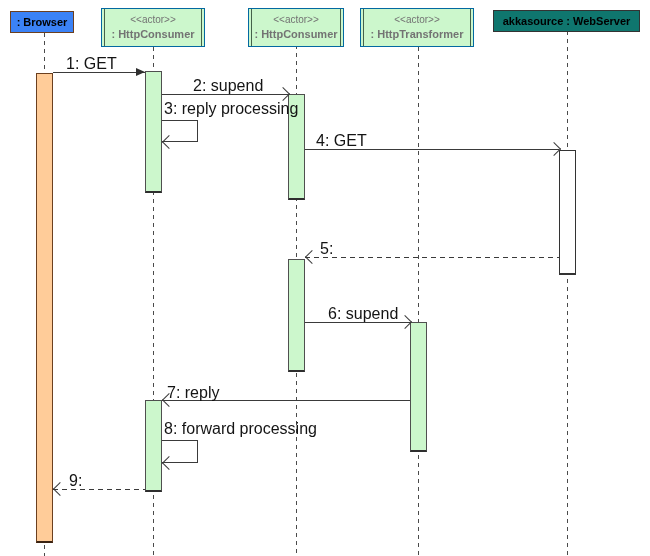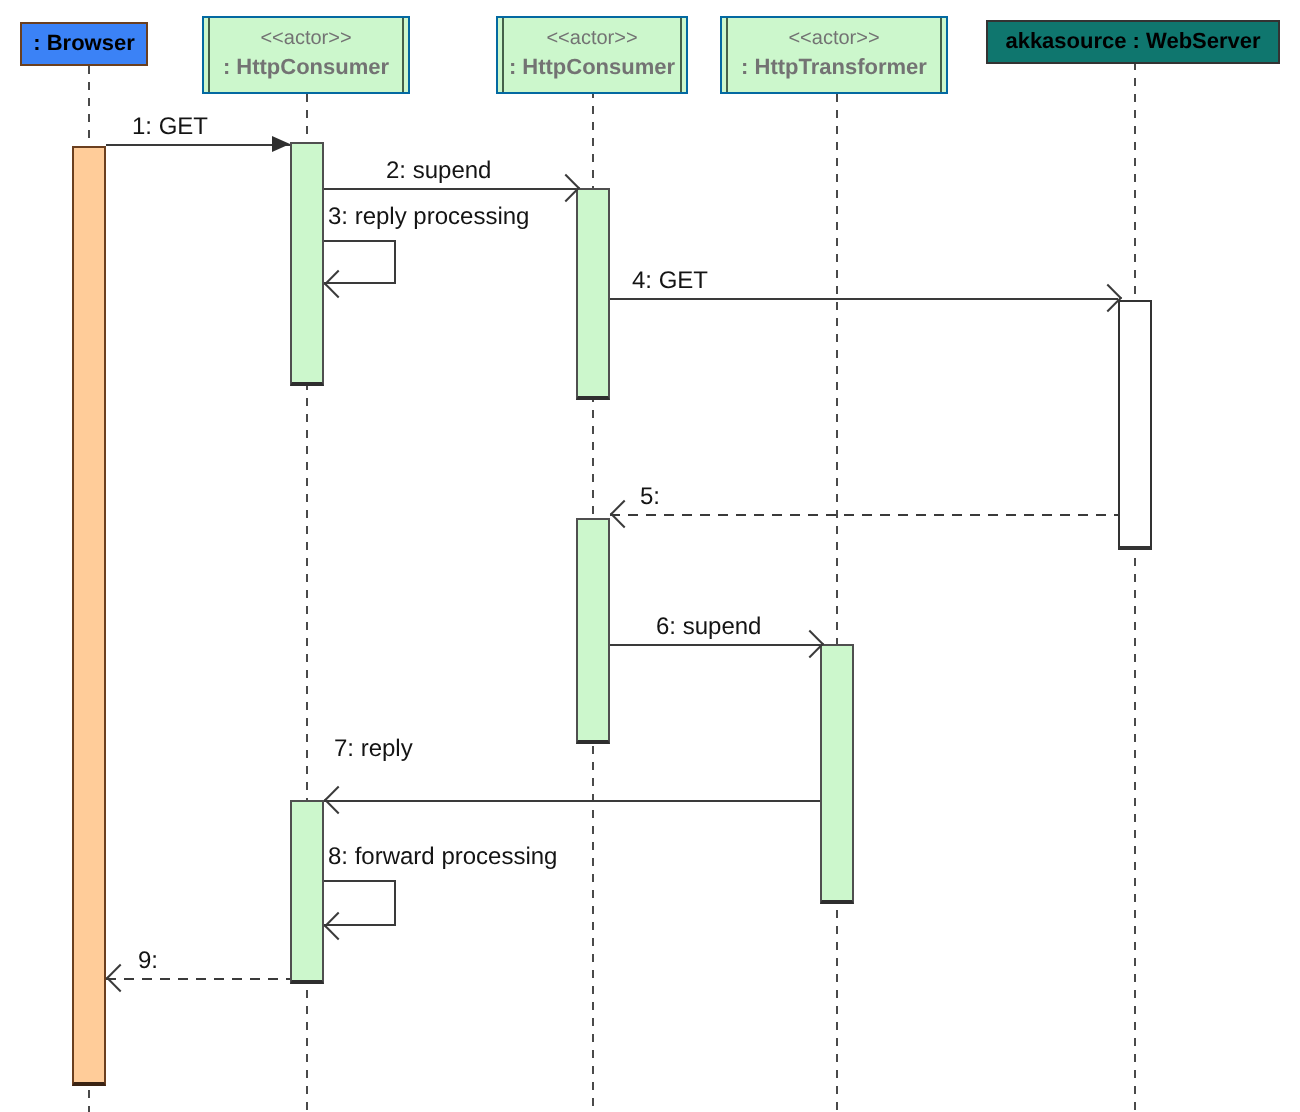--- a/index.html
+++ b/index.html
@@ -25,21 +25,21 @@
   .abox { position:absolute; box-sizing:border-box; background:#ccf7cc;
           border:1px solid #0369a1; display:flex; flex-direction:column;
           align-items:center; justify-content:center; color:#737373; }
   .abox .edge { position:absolute; top:0; bottom:0; width:1px; background:#44614a; }
   .edge.l { left:2px; } .edge.r { right:2px; }
   .stereo { font-size:10px; line-height:12px; }
   .aname  { font-size:11px; font-weight:bold; line-height:13px; margin-top:2px; white-space:nowrap; }
   
   .mline { position:absolute; height:1px; background:#3a3a3a; }
   .mline.dash { background:repeating-linear-gradient(to right,#3a3a3a 0 5px,transparent 5px 9px); }
-  .mlabel { position:absolute; font-size:12px; line-height:13px; color:#141414; white-space:nowrap;text-align:right; }
+  .mlabel { position:absolute; font-size:16px; line-height:13px; color:#141414; white-space:nowrap;text-align:right; }
   .tri-r { position:absolute; width:0; height:0; border-left:9px solid #2f2f2f;
            border-top:4px solid transparent; border-bottom:4px solid transparent; }
   .chv { position:absolute; width:9px; height:9px; }
   .chv.r { border-top:1px solid #3a3a3a; border-right:1px solid #3a3a3a; transform:rotate(45deg); }
   .chv.l { border-top:1px solid #3a3a3a; border-left:1px solid #3a3a3a; transform:rotate(-45deg); }
   .loop { position:absolute; box-sizing:border-box; border:1px solid #3a3a3a; border-left:none; }
 </style>
 </head>
 <body>
 
@@ -107,21 +107,21 @@
   <div class="mline dash" style="left:305px;top:257px;width:254px"></div>
   <span class="chv l" style="left:307px;top:252px"></span>
   <span class="mlabel" style="left:320px;top:242px">5:</span>
 
   <div class="mline" style="left:305px;top:322px;width:105px"></div>
   <span class="chv r" style="left:400px;top:317px"></span>
   <span class="mlabel" style="left:328px;top:307px">6: supend</span>
 
   <div class="mline" style="left:162px;top:400px;width:248px"></div>
   <span class="chv l" style="left:164px;top:395px"></span>
-  <span class="mlabel" style="left:167px;top:368px">7: reply</span>
+  <span class="mlabel" style="left:167px;top:386px">7: reply</span>
 
   <span class="mlabel" style="left:164px;top:422px">8: forward processing</span>
   <div class="loop" style="left:162px;top:440px;width:36px;height:23px"></div>
   <span class="chv l" style="left:164px;top:458px"></span>
 
   <div class="mline dash" style="left:53px;top:489px;width:92px"></div>
   <span class="chv l" style="left:55px;top:484px"></span>
   <span class="mlabel" style="left:69px;top:474px">9:</span>
 
 </div>

